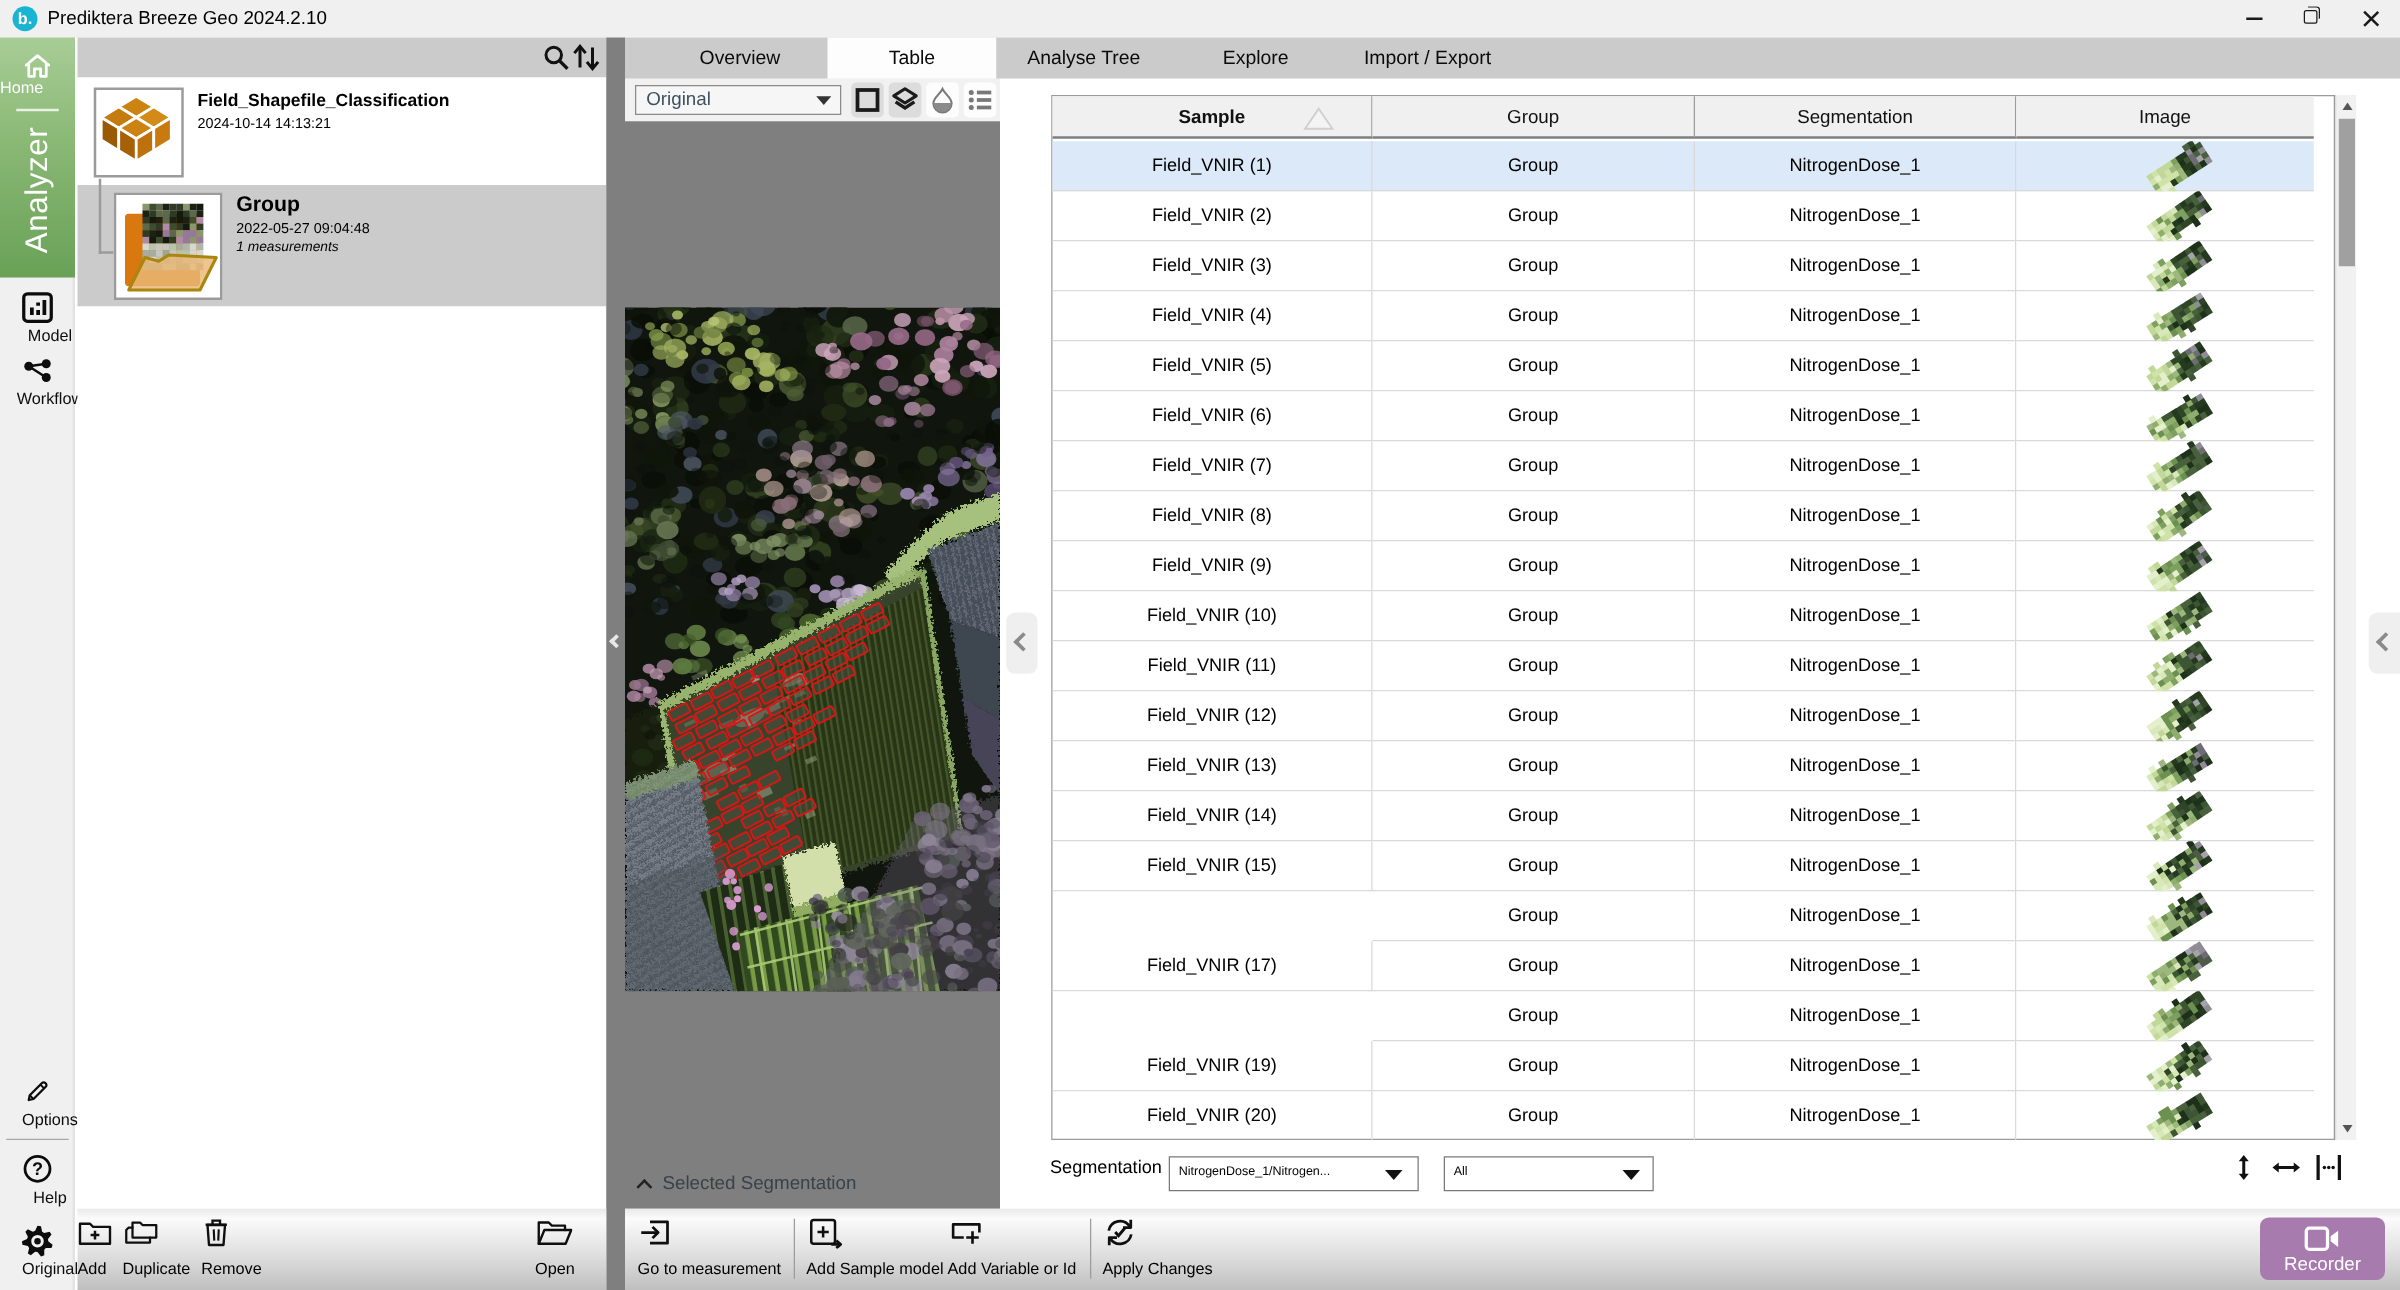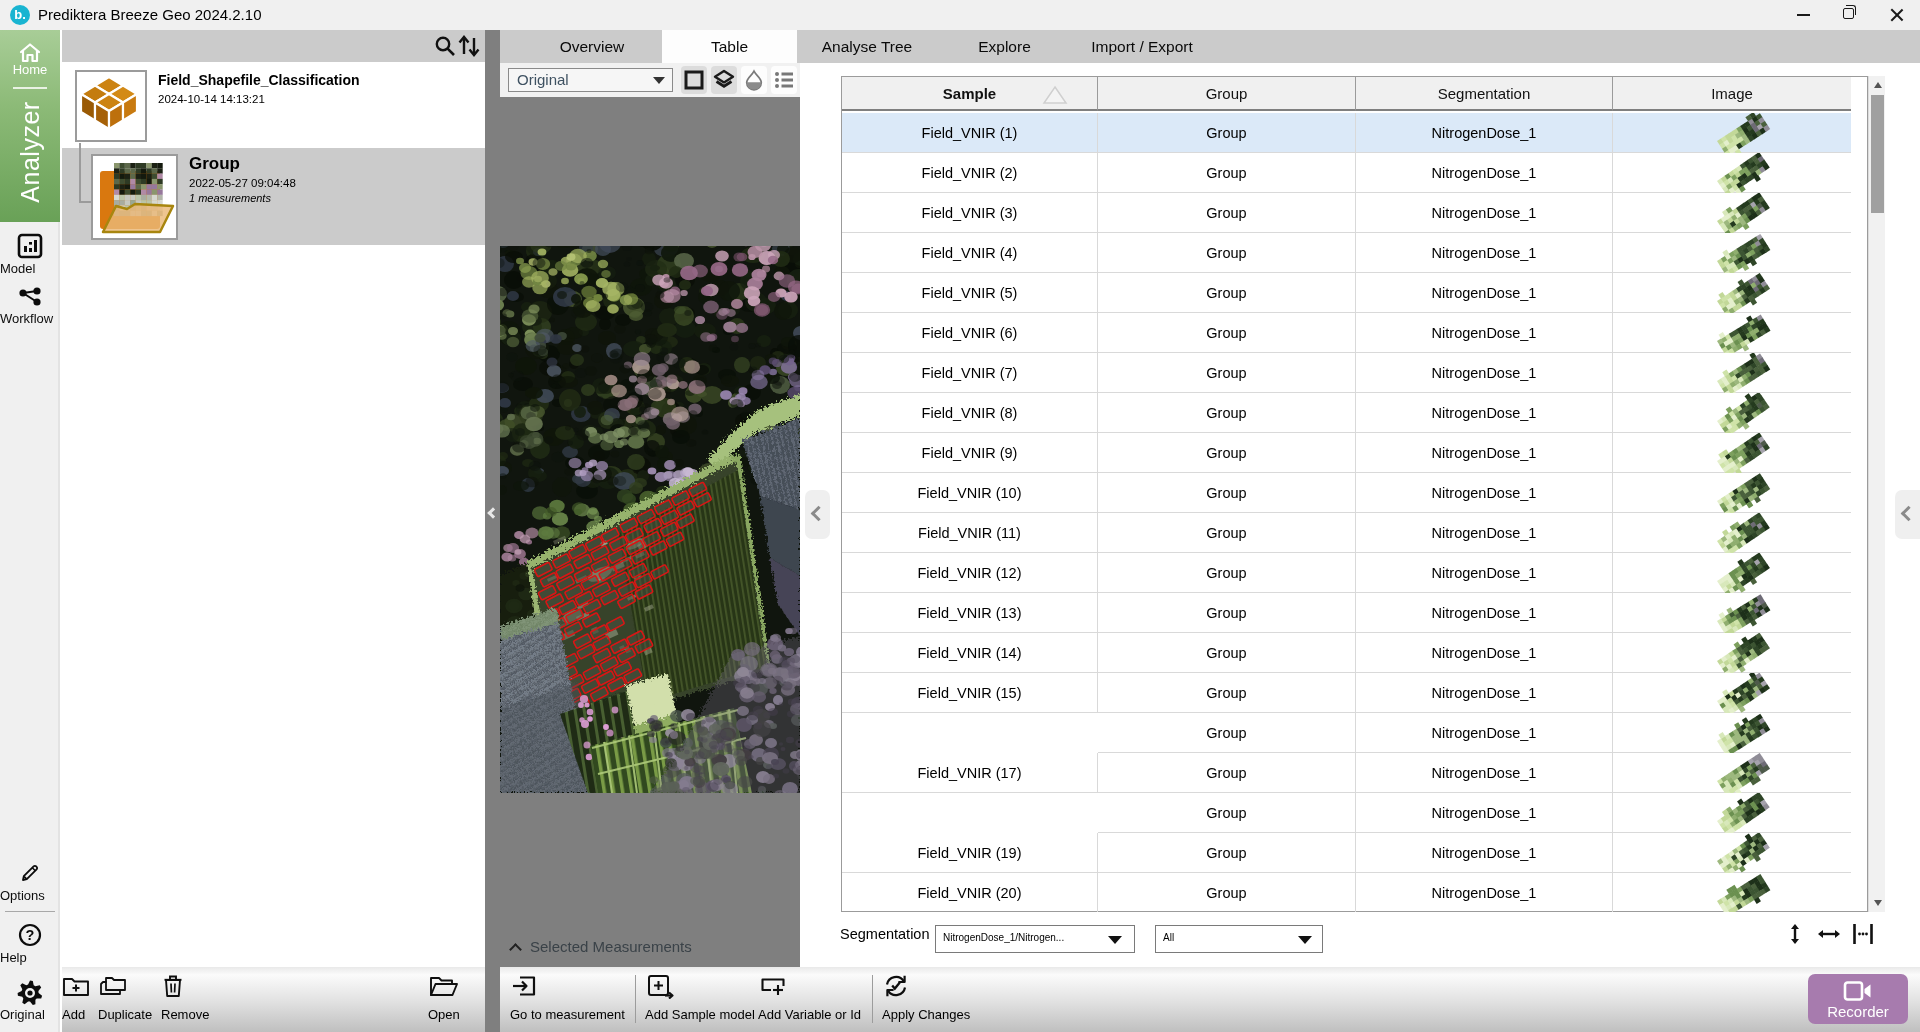--- a/index.html
+++ b/index.html
@@ -11,25 +11,25 @@
 #btnmax{left:1843px;top:8px;width:11px;height:11px;border:1.6px solid #1a1a1a;border-radius:2px}
 #btnmax:before{content:"";position:absolute;left:1.5px;top:-4.5px;width:9px;height:9px;border-top:1.6px solid #1a1a1a;border-right:1.6px solid #1a1a1a;border-top-right-radius:3px}
 #btnclose{left:1890px;top:8px;width:13px;height:13px}
 #btnclose:before,#btnclose:after{content:"";position:absolute;left:6px;top:-1px;width:1.7px;height:16px;background:#1a1a1a}
 #btnclose:before{transform:rotate(45deg)}
 #btnclose:after{transform:rotate(-45deg)}
 
 #sidebar{left:0;top:30px;width:60px;height:1002px;background:#f0f0f0;border-right:2px solid #e3e3e3}
 #sidegreen{left:0;top:0;width:60px;height:192px;background:linear-gradient(180deg,#a8cd97 0%,#8cba77 40%,#69a157 100%)}
 #homeico{left:18px;top:12px}
-#homelbl{left:0;top:32px;width:60px;text-align:center;color:#fff;font-size:13px}
+#homelbl{left:0;top:32px;width:60px;text-align:left;color:#fff;font-size:13px}
 #sidediv{left:13px;top:57px;width:34px;height:2px;background:#e9f2e4}
 #analyzer{left:0px;top:63px;width:60px;height:122px}
 #analyzer span{position:absolute;left:30px;top:59px;transform:translate(-50%,-50%) rotate(-90deg);color:#fff;font-size:25px;letter-spacing:.5px;white-space:nowrap}
-.sideitem{width:80px;text-align:left;color:#0c0c0c;font-size:13px}
+.sideitem{width:80px;text-align:center;color:#0c0c0c;font-size:13px}
 
 #leftpanel{left:62px;top:30px;width:423px;height:937px;background:#fff}
 #lpheader{left:0;top:0;width:423px;height:32px;background:#cbcbcb}
 #item1{left:0;top:32px;width:423px;height:86px;background:#fff}
 #item1box{left:13px;top:8px;width:72px;height:72px;background:#fff;border:2px solid #9b9b9b}
 #item1 .t1{left:96px;top:10px;font-weight:bold;font-size:14px;color:#000}
 #item1 .t2{left:96px;top:31px;font-size:11.5px;color:#000}
 #item2{left:0;top:118px;width:423px;height:97px;background:#cbcbcb}
 #item2box{left:29px;top:6px;width:87px;height:86px;background:#fff;border:2px solid #9b9b9b}
 #conn1{left:17px;top:-5px;width:2px;height:60px;background:#9b9b9b}
@@ -1504,21 +1504,21 @@
       <ellipse cx="291" cy="468" rx="4.0" ry="3.2" fill="#2a2630" opacity="0.43"></ellipse>
       <ellipse cx="247" cy="502" rx="3.5" ry="2.8" fill="#2a2630" opacity="0.48"></ellipse>
       <ellipse cx="156" cy="481" rx="2.7" ry="2.1" fill="#2a2630" opacity="0.49"></ellipse>
       <ellipse cx="203" cy="476" rx="2.9" ry="2.3" fill="#2a2630" opacity="0.49"></ellipse>
       <ellipse cx="218" cy="535" rx="4.8" ry="3.9" fill="#2a2630" opacity="0.42"></ellipse>
       <path d="M232 408 L300 390 L300 547 L150 547 L180 505 Z" fill="#6e6678" opacity="0.33" filter="url(#tex)"></path>
       <rect width="300" height="547" fill="#808080" opacity="0.2" filter="url(#grain)" style="mix-blend-mode:overlay"></rect>
     </svg>
     <div id="selmeas" class="abs">
       <div class="car"></div>
-      <div class="lbl">Selected Measurements</div>
+      <div class="lbl">Selected Segmentation</div>
     </div>
   </div>
 <div id="rightpanel" class="abs">
     <div id="tbl" class="abs">
       <div class="hcell abs" style="left:0;width:256px;font-weight:bold">Sample<svg class="abs" style="left:200px;top:8px" width="26" height="20">
           <polygon points="13,2 24,18 2,18" fill="#f4f4f4" stroke="#cfcfcf" stroke-width="1.5"></polygon>
         </svg></div>
       <div class="hcell abs" style="left:256px;width:258px">Group</div>
       <div class="hcell abs" style="left:514px;width:257px">Segmentation</div>
       <div class="hcell abs" style="left:771px;width:238px;border-right:none">Image</div>

